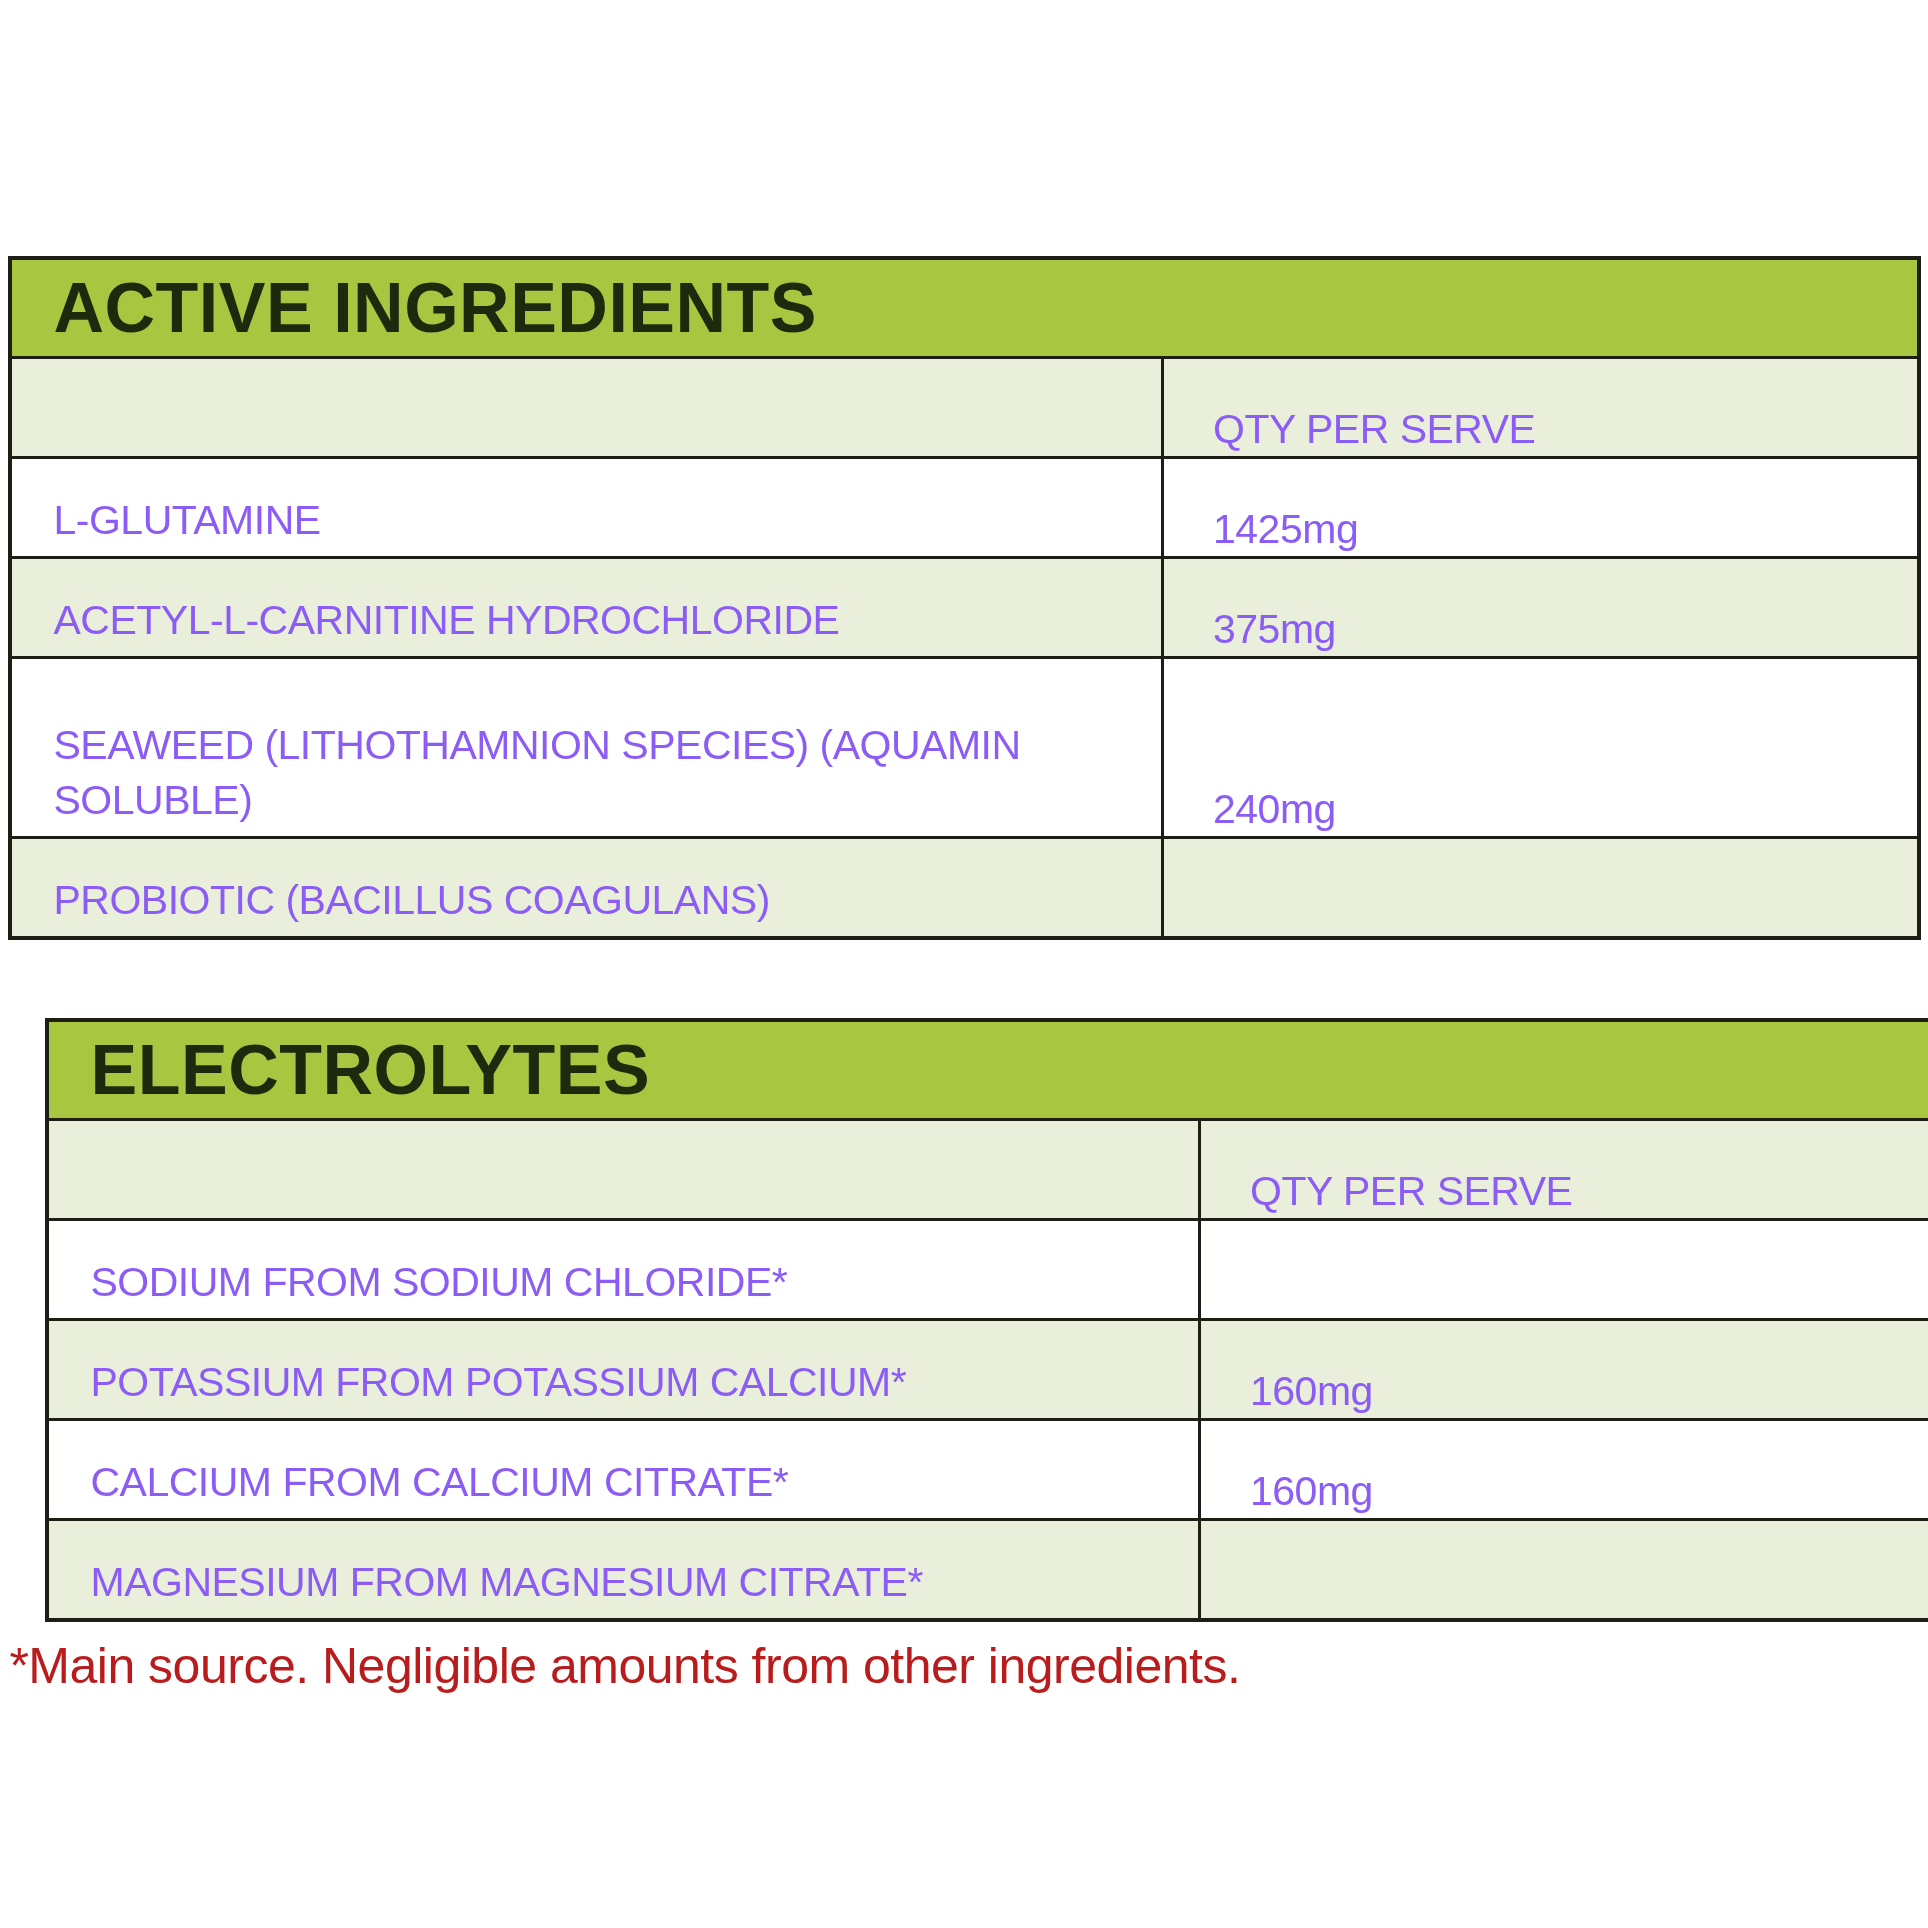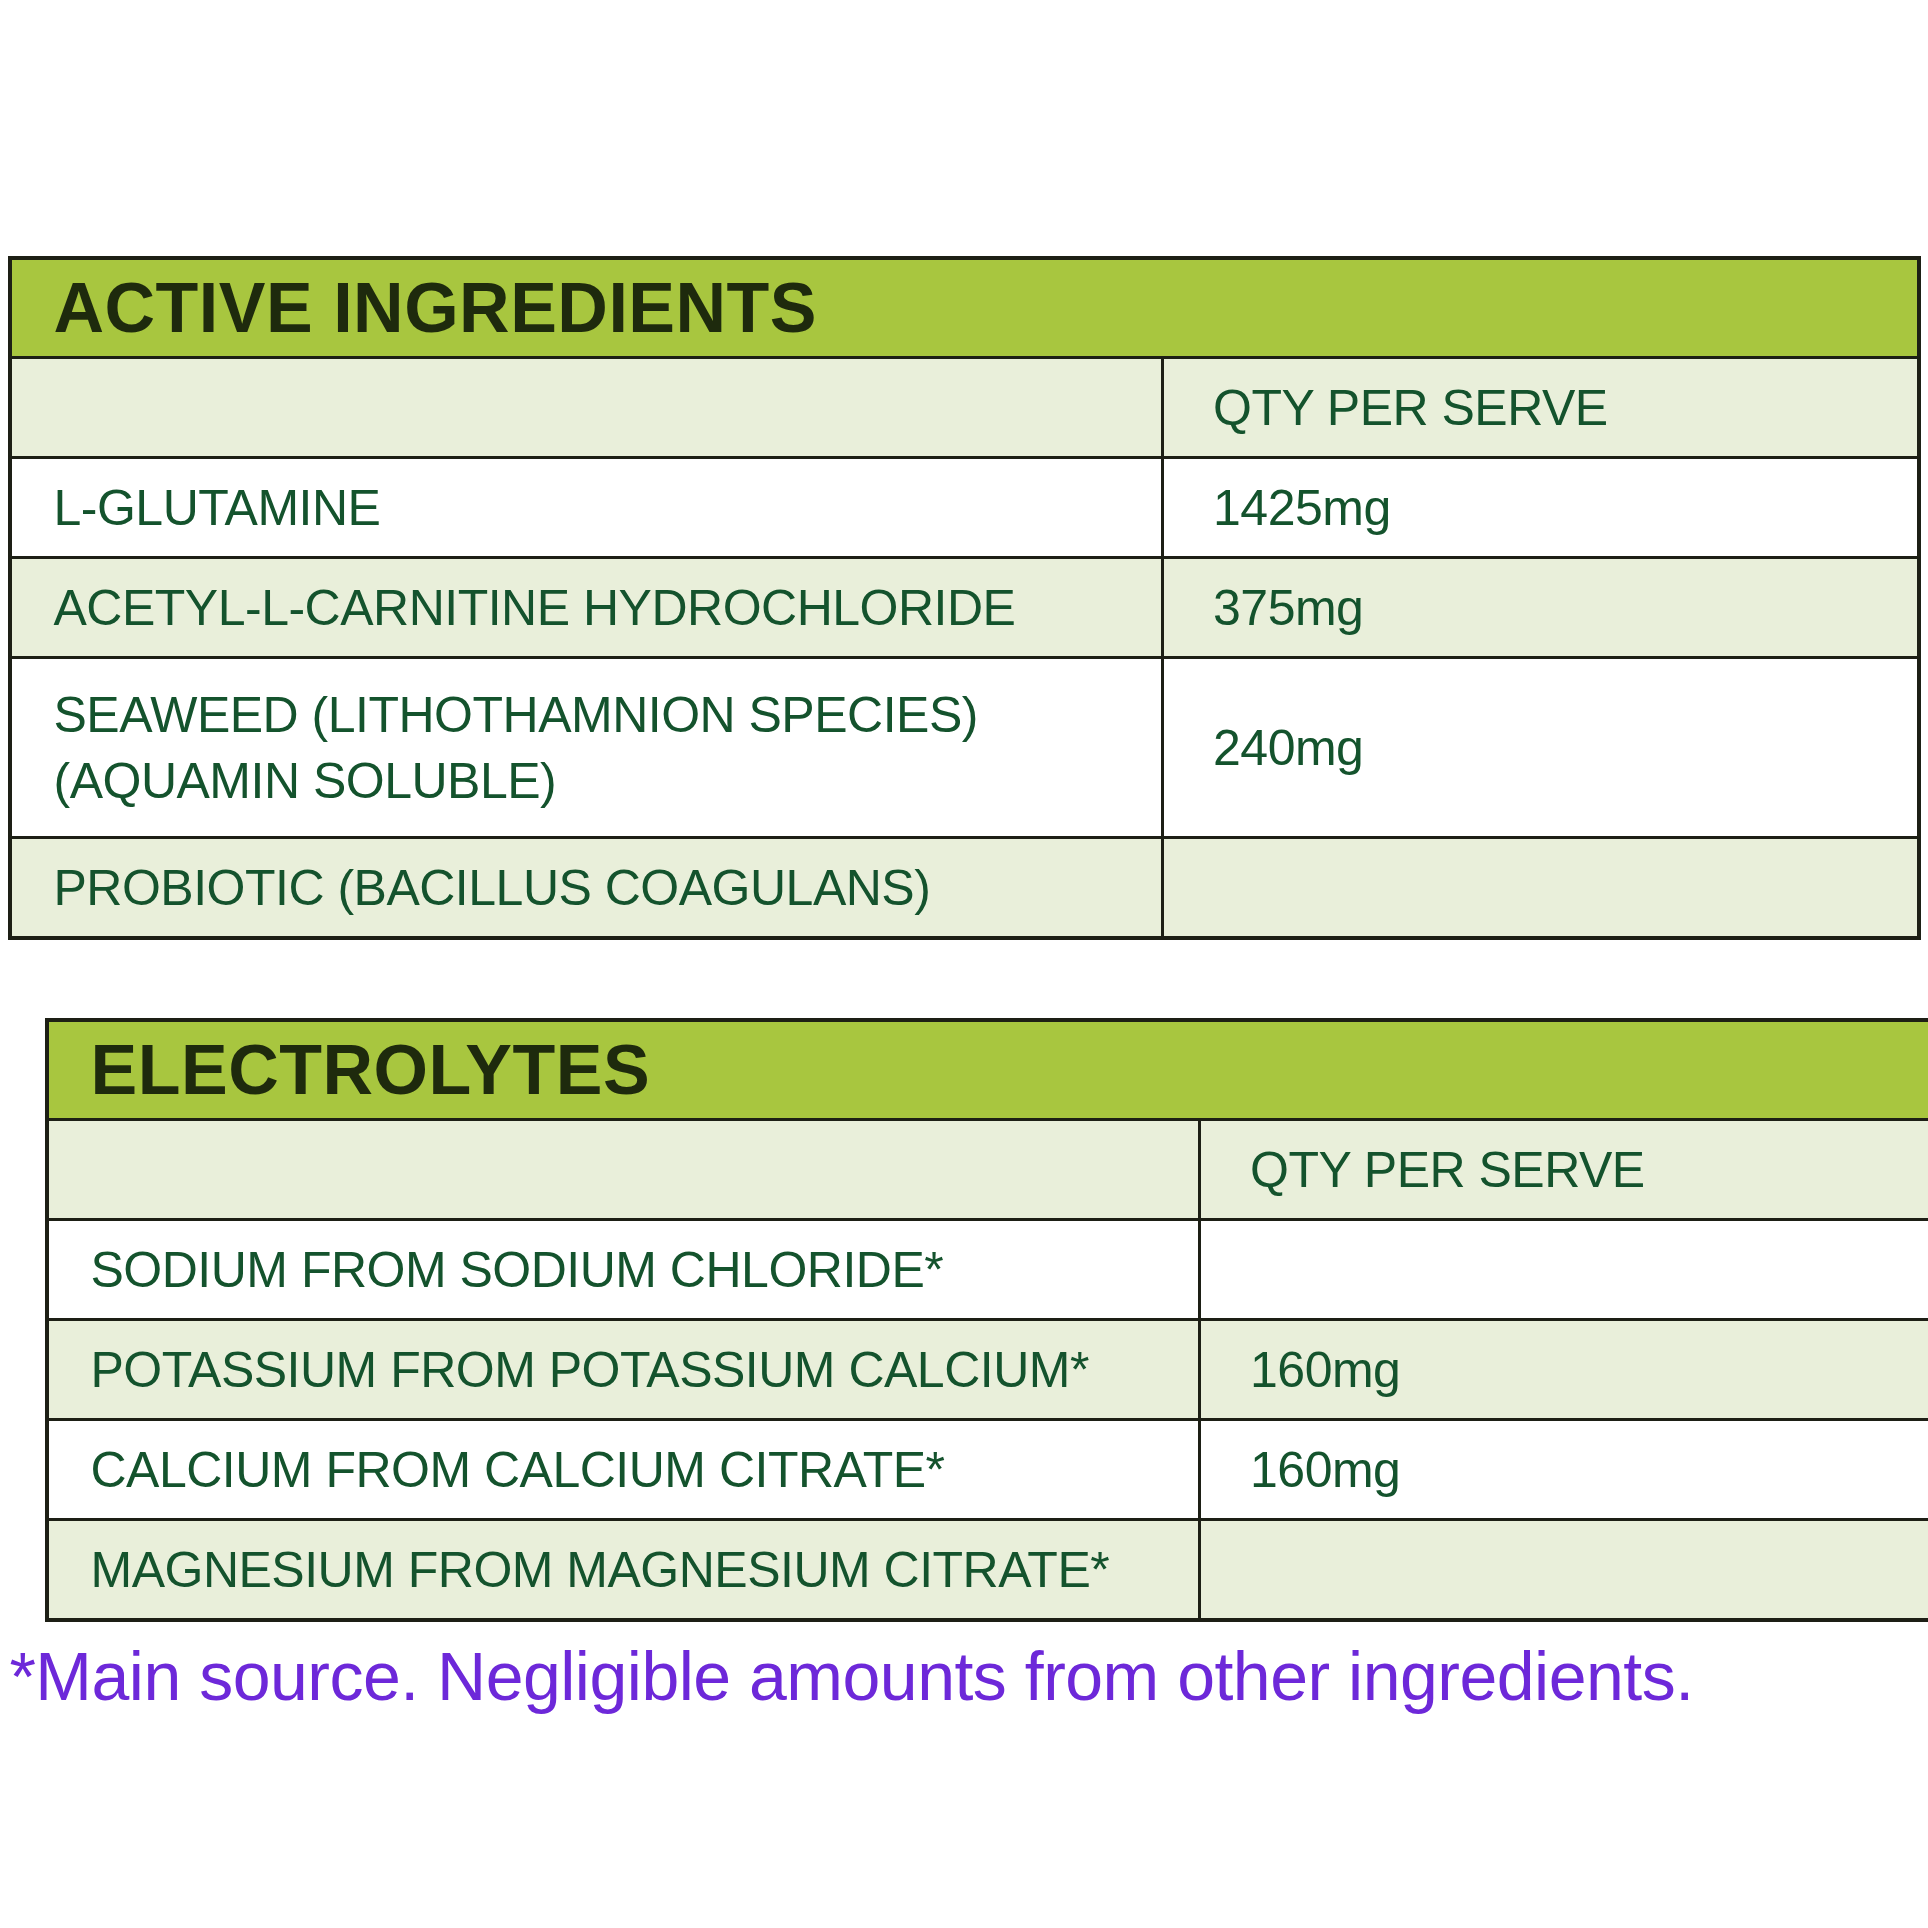--- a/index.html
+++ b/index.html
@@ -45,42 +45,42 @@
     display: flex;
     border-top: 3.8px solid #1d1f15;
     box-sizing: border-box;
   }
   .row.h1 { height: 100px; }
   .row.h2 { height: 180px; }
   .bg-alt  { background: #e9efda; }
   .bg-white { background: #ffffff; }
   .cell {
     display: flex;
-    align-items: center;
+    align-items: flex-end;
     box-sizing: border-box;
-    font-size: 50px;
-    color: #14532d;
+    font-size: 41px;
+    color: #8b5cf6;
     letter-spacing: -0.5px;
     line-height: 1.32;
   }
   .cell.name {
     width: 60.5%;
     border-right: 3.8px solid #1d1f15;
     padding: 9.4px 38px 9.4px 42px;
   }
   .cell.qty {
     flex: 1;
     padding-left: 49px;
   }
   .footnote {
     position: absolute;
     left: 9.4px;
     top: 1637px;
-    font-size: 68px;
-    color: #6d28d9;
+    font-size: 50px;
+    color: #b91c1c;
     letter-spacing: -0.5px;
   }
 </style>
 </head>
 <body>
 
 <div class="sheet">
 
   <section class="tbl" style="top:256px;">
     <div class="tbl-title">

